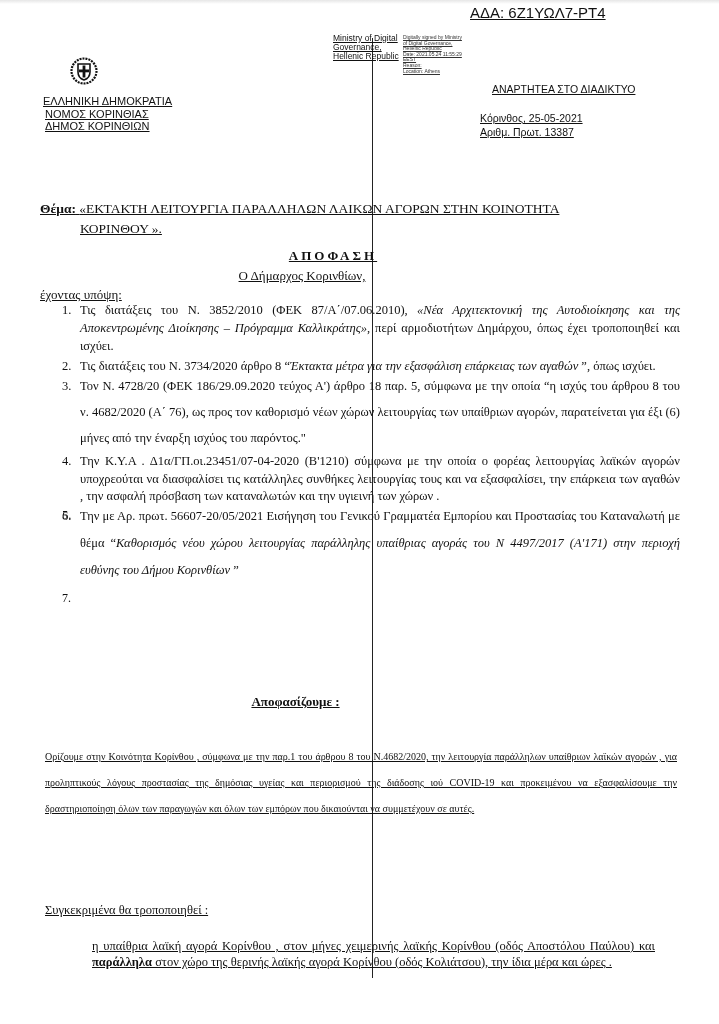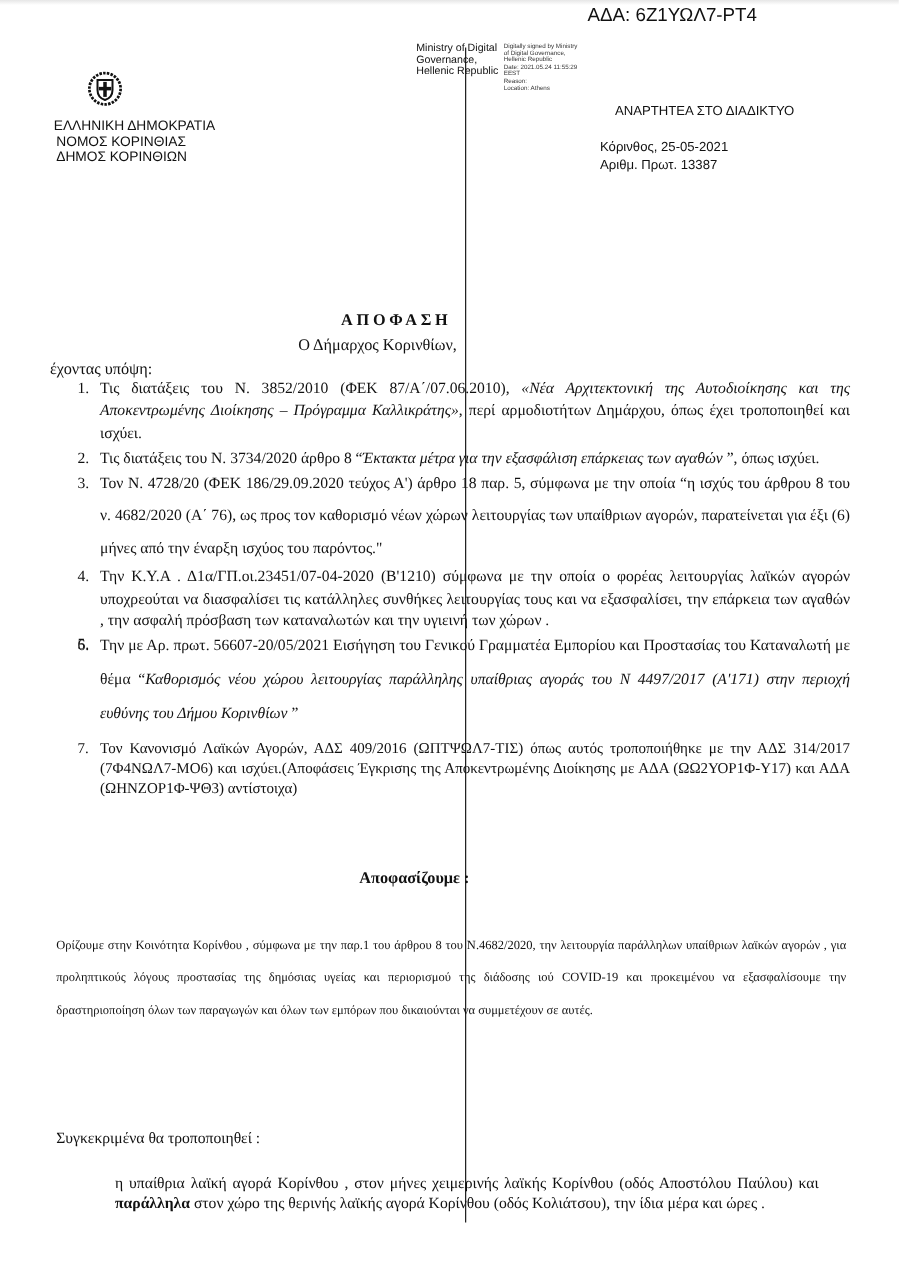--- a/index.html
+++ b/index.html
@@ -1,41 +1,41 @@
 <!DOCTYPE html>
 <html><head>
 <meta charset="utf-8">
 <style>
   html, body { margin: 0; padding: 0; background: #ffffff; }
   body { width: 719px; height: 1024px; position: relative; overflow: hidden; color: #111; }
   .sans { font-family: "Liberation Sans", sans-serif; }
   .serif { font-family: "Liberation Serif", serif; }
-  .abs { position: absolute; }
+  .abs { position: absolute; text-decoration: underline; }
   .top-shadow { position: absolute; left: 0; top: 0; width: 719px; height: 4px; background: linear-gradient(#e6e6e6, #ffffff); }
   .vline { position: absolute; left: 372px; top: 38px; width: 1px; height: 940px; background: #222; }
   .ada { left: 470px; top: 4px; font-size: 15px; }
   .signer { left: 333px; top: 34px; font-size: 8.5px; line-height: 9px; }
   .sigdetail { left: 403px; top: 35px; font-size: 5px; line-height: 5.6px; color: #333; }
   .emblem { left: 70px; top: 57px; width: 28px; height: 28px; }
   .org { left: 43px; top: 95px; font-size: 11px; line-height: 12.5px; }
   .org div:nth-child(2), .org div:nth-child(3) { padding-left: 2px; }
   .posting { left: 492px; top: 83px; font-size: 10.5px; }
   .place { left: 480px; top: 111px; font-size: 10.5px; line-height: 14px; }
   .subject { left: 40px; top: 199px; width: 640px; font-size: 13.5px; line-height: 20px; text-align: justify; }
   .subject .lbl { font-weight: bold; }
   .subject .l2 { padding-left: 40px; }
-  .decision-title { left: 0; width: 634px; top: 248px; text-align: center; font-size: 13px; font-weight: bold; letter-spacing: 3px; }
+  .decision-title { left: 16px; width: 634px; top: 248px; text-align: center; font-size: 13px; font-weight: bold; letter-spacing: 3px; }
   .mayor { left: 0; width: 604px; top: 268px; text-align: center; font-size: 13px; }
   .considering { left: 40px; top: 287px; font-size: 13px; }
   ol.refs { position: absolute; left: 40px; top: 301px; width: 640px; margin: 0; padding: 0; list-style: none; font-size: 12.5px; }
   ol.refs li { position: relative; padding-left: 40px; text-align: justify; }
   ol.refs li .num { position: absolute; left: 22px; top: 0; }
   .it { font-style: italic; }
   .b { font-weight: bold; }
-  .decide { left: 0; width: 591px; top: 694px; text-align: center; font-size: 13px; font-weight: bold; margin-left: 36px; }
+  .decide { left: 0; width: 591px; top: 694px; text-align: center; font-size: 13px; font-weight: bold; }
   .para { left: 45px; top: 744px; width: 632px; font-size: 10px; line-height: 26px; text-align: justify; }
   .spec { left: 45px; top: 903px; font-size: 12.5px; }
   .loc { left: 92px; top: 938px; width: 563px; font-size: 12.5px; line-height: 16px; text-align: justify; }
 </style>
 </head>
 <body>
 
 <div class="top-shadow"></div>
 <div class="vline"></div>
 
@@ -73,20 +73,22 @@
 </div>
 
 <div class="abs posting sans">ΑΝΑΡΤΗΤΕΑ ΣΤΟ ΔΙΑΔΙΚΤΥΟ</div>
 
 <div class="abs place sans">
   <div>Κόρινθος, 25-05-2021</div>
   <div>Αριθμ. Πρωτ.  13387</div>
 </div>
 
 <div class="abs subject serif">
+  <div><span class="lbl">Θέμα:</span> <span>«ΕΚΤΑΚΤΗ ΛΕΙΤΟΥΡΓΙΑ ΠΑΡΑΛΛΗΛΩΝ ΛΑΙΚΩΝ ΑΓΟΡΩΝ ΣΤΗΝ ΚΟΙΝΟΤΗΤΑ</span></div>
+  <div class="l2">ΚΟΡΙΝΘΟΥ ».</div>
 </div>
 
 <div class="abs decision-title serif">ΑΠΟΦΑΣΗ</div>
 <div class="abs mayor serif">Ο Δήμαρχος Κορινθίων,</div>
 <div class="abs considering serif">έχοντας υπόψη:</div>
 
 <ol class="refs serif">
   <li style="line-height:18px;">
     <span class="num">1.</span><span>Τις διατάξεις του Ν. 3852/2010 (ΦΕΚ 87/Α΄/07.06.2010), </span><span class="it">«Νέα Αρχιτεκτονική της Αυτοδιοίκησης και της Αποκεντρωμένης Διοίκησης – Πρόγραμμα Καλλικράτης»</span><span>, περί αρμοδιοτήτων Δημάρχου, όπως έχει τροποποιηθεί και ισχύει.</span>
   </li>
@@ -99,21 +101,21 @@
   <li style="line-height:17.5px; margin-top:2px;">
     <span class="num">4.</span><span>Την Κ.Υ.Α . Δ1α/ΓΠ.οι.23451/07-04-2020 (Β'1210) σύμφωνα με την οποία ο φορέας λειτουργίας λαϊκών αγορών υποχρεούται να διασφαλίσει τις κατάλληλες συνθήκες λειτουργίας τους και να εξασφαλίσει, την επάρκεια των αγαθών , την ασφαλή πρόσβαση των καταναλωτών  και την υγιεινή των χώρων .</span>
   </li>
   <li style="line-height:17px; margin-top:1px;">
     <span class="num">5.</span>
   </li>
   <li style="line-height:27px; margin-top:-4px;">
     <span class="num">6.</span><span>Την με Αρ. πρωτ. 56607-20/05/2021 Εισήγηση του Γενικού Γραμματέα Εμπορίου και Προστασίας του Καταναλωτή με θέμα “</span><span class="it">Καθορισμός νέου χώρου λειτουργίας παράλληλης υπαίθριας αγοράς του Ν 4497/2017 (Α'171) στην περιοχή ευθύνης του Δήμου Κορινθίων</span><span>  ”</span>
   </li>
   <li style="line-height:16px; margin-top:6px; font-size:12px;">
-    <span class="num">7.</span><span>Τον Κανονισμό Λαϊκών Αγορών, ΑΔΣ 409/2016 (ΩΠΤΨΩΛ7-ΤΙΣ) όπως αυτός τροποποιήθηκε με την ΑΔΣ 314/2017 (7Φ4ΝΩΛ7-ΜΟ6) και ισχύει.(Αποφάσεις Έγκρισης της Αποκεντρωμένης Διοίκησης με ΑΔΑ (ΩΩ2ΥΟΡ1Φ-Υ17) και ΑΔΑ (ΩΗΝΖΟΡ1Φ-ΨΘ3)  αντίστοιχα)</span>
+    <span class="num">7.</span>
   </li>
 </ol>
 
 <div class="abs decide serif">Αποφασίζουμε :</div>
 
 <div class="abs para serif">Ορίζουμε στην Κοινότητα Κορίνθου , σύμφωνα με την παρ.1 του άρθρου 8 του Ν.4682/2020, την λειτουργία παράλληλων υπαίθριων λαϊκών αγορών , για προληπτικούς λόγους προστασίας της δημόσιας υγείας και περιορισμού της διάδοσης ιού COVID-19 και προκειμένου να εξασφαλίσουμε την δραστηριοποίηση όλων των παραγωγών και όλων των εμπόρων που δικαιούνται να συμμετέχουν σε αυτές.</div>
 
 <div class="abs spec serif">Συγκεκριμένα θα τροποποιηθεί :</div>
 
 <div class="abs loc serif">

